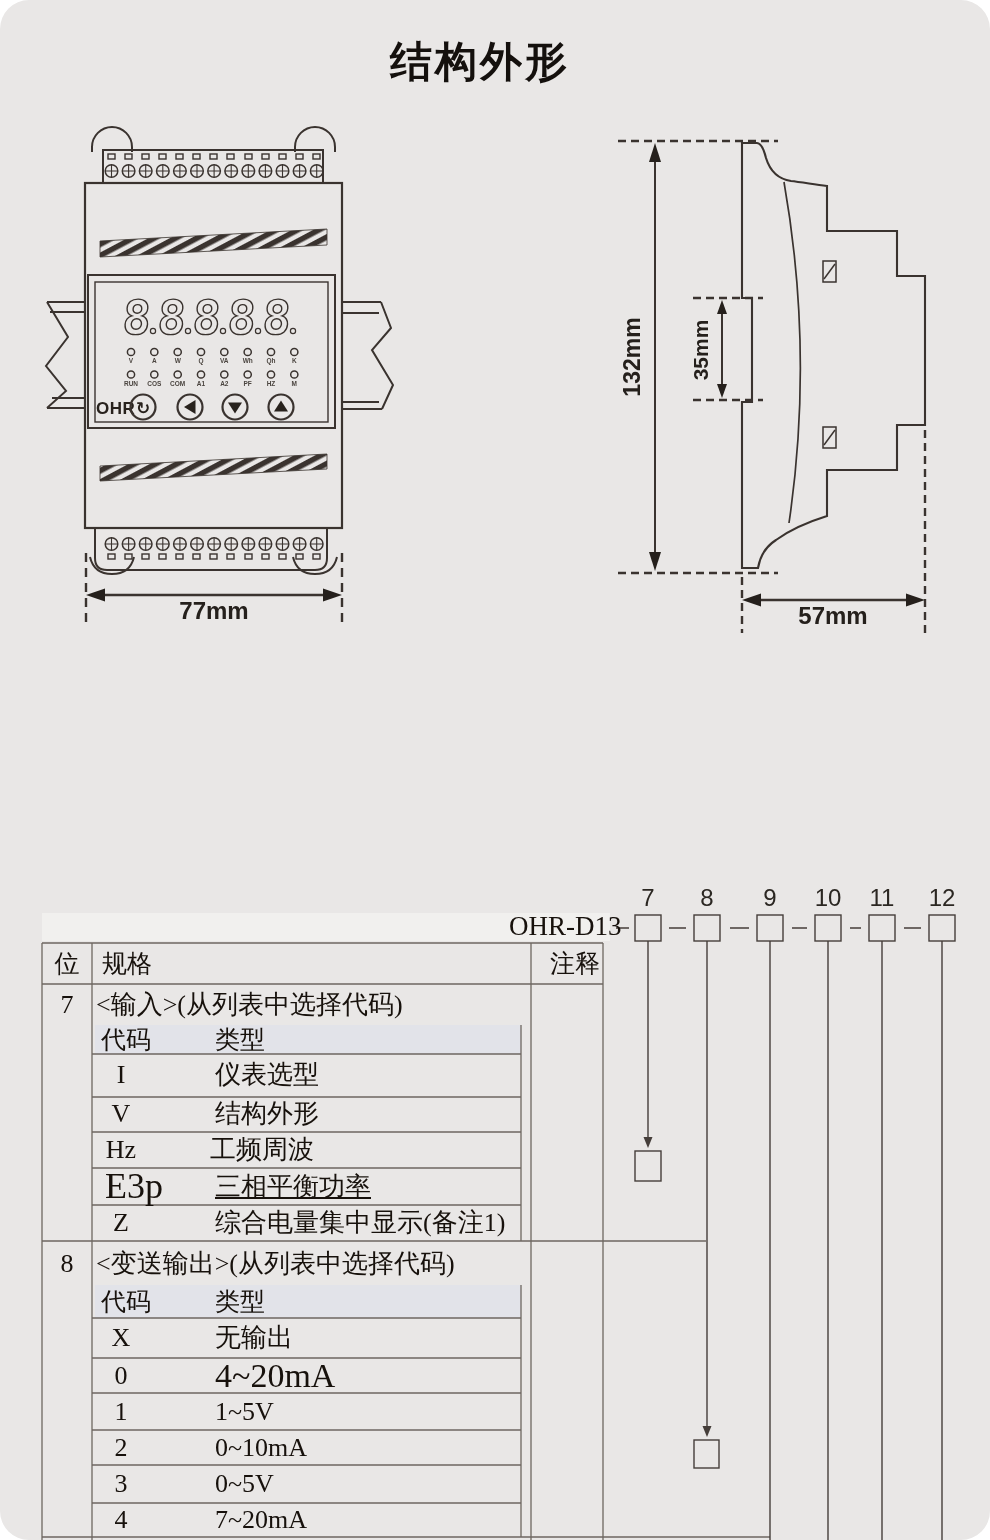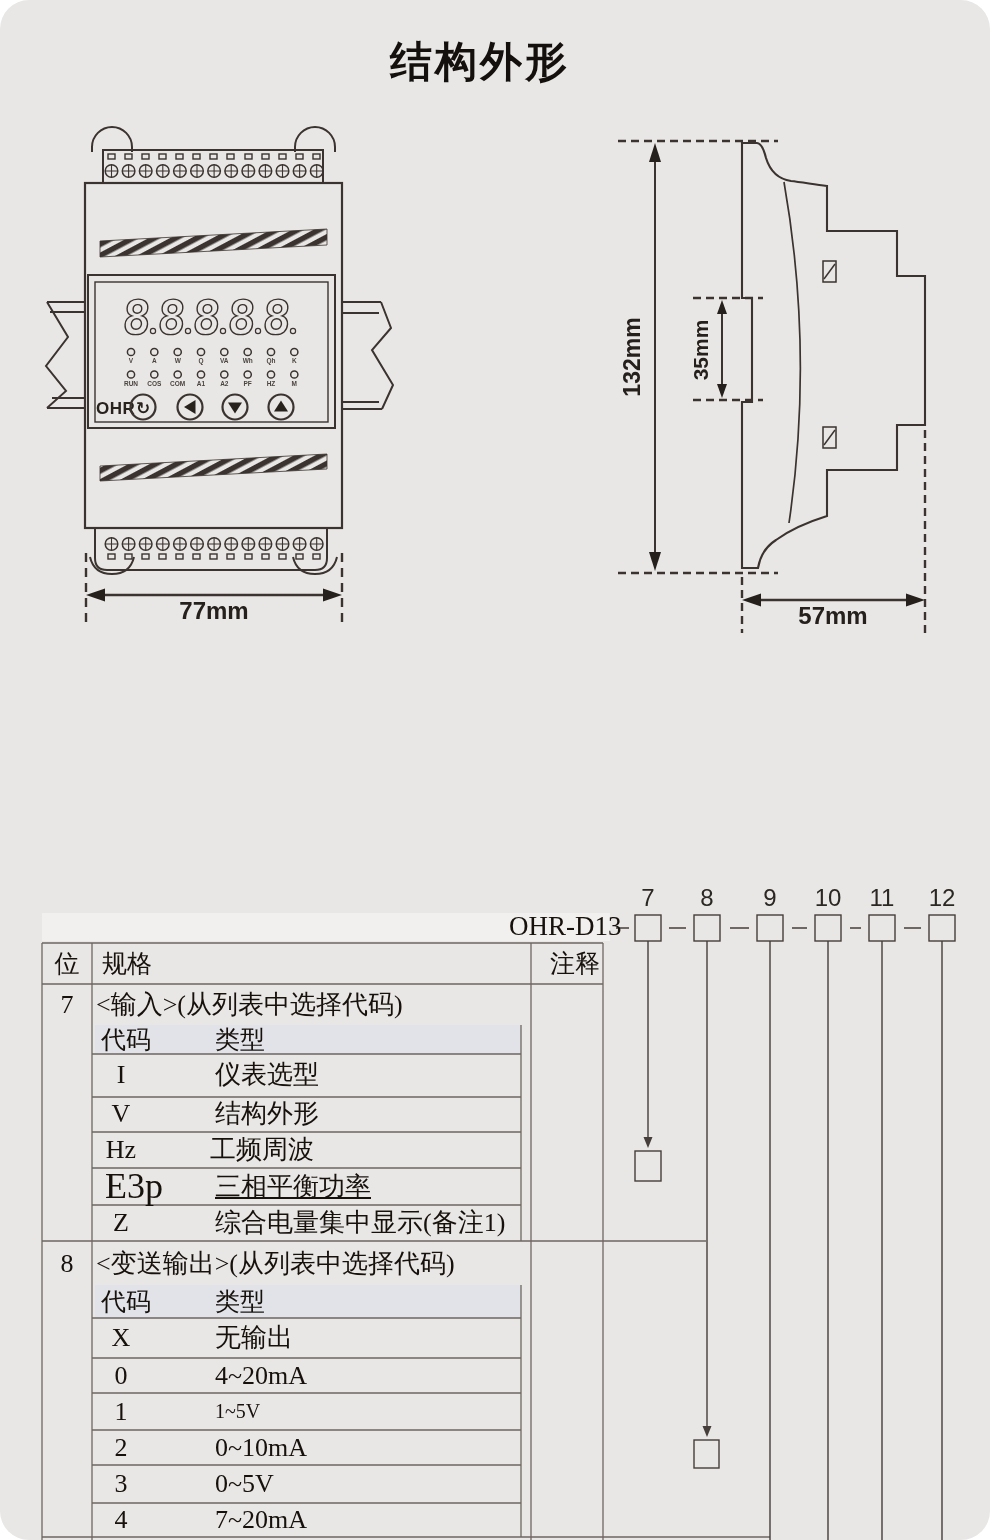--- a/index.html
+++ b/index.html
@@ -333,23 +333,23 @@
   <div class="t" style="left:215px;top:1205px;line-height:36px;font-size:26px;">综合电量集中显示(备注1)</div>
 
   <div class="t c" style="left:42px;top:1242px;width:50px;line-height:44px;font-size:26px;">8</div>
   <div class="t" style="left:96px;top:1242px;line-height:44px;font-size:26px;">&lt;变送输出&gt;(从列表中选择代码)</div>
   <div class="t" style="left:101px;top:1285px;line-height:33px;font-size:25px;">代码</div>
   <div class="t" style="left:215px;top:1285px;line-height:33px;font-size:25px;">类型</div>
 
   <div class="t c" style="left:95px;top:1318px;width:52px;line-height:40px;font-size:26px;">X</div>
   <div class="t" style="left:215px;top:1318px;line-height:40px;font-size:26px;">无输出</div>
   <div class="t c" style="left:95px;top:1358px;width:52px;line-height:35px;font-size:26px;">0</div>
-  <div class="t" style="left:215px;top:1358px;line-height:35px;font-size:26px;">4~20mA</div>
+  <div class="t" style="left:215px;top:1358px;line-height:35px;font-size:34px;">4~20mA</div>
   <div class="t c" style="left:95px;top:1393px;width:52px;line-height:37px;font-size:26px;">1</div>
-  <div class="t" style="left:215px;top:1393px;line-height:37px;font-size:20px;">1~5V</div>
+  <div class="t" style="left:215px;top:1393px;line-height:37px;font-size:26px;">1~5V</div>
   <div class="t c" style="left:95px;top:1430px;width:52px;line-height:35px;font-size:26px;">2</div>
   <div class="t" style="left:215px;top:1430px;line-height:35px;font-size:26px;">0~10mA</div>
   <div class="t c" style="left:95px;top:1465px;width:52px;line-height:38px;font-size:26px;">3</div>
   <div class="t" style="left:215px;top:1465px;line-height:38px;font-size:26px;">0~5V</div>
   <div class="t c" style="left:95px;top:1503px;width:52px;line-height:34px;font-size:26px;">4</div>
   <div class="t" style="left:215px;top:1503px;line-height:34px;font-size:26px;">7~20mA</div>
 
 </div>
 
 </body></html>

